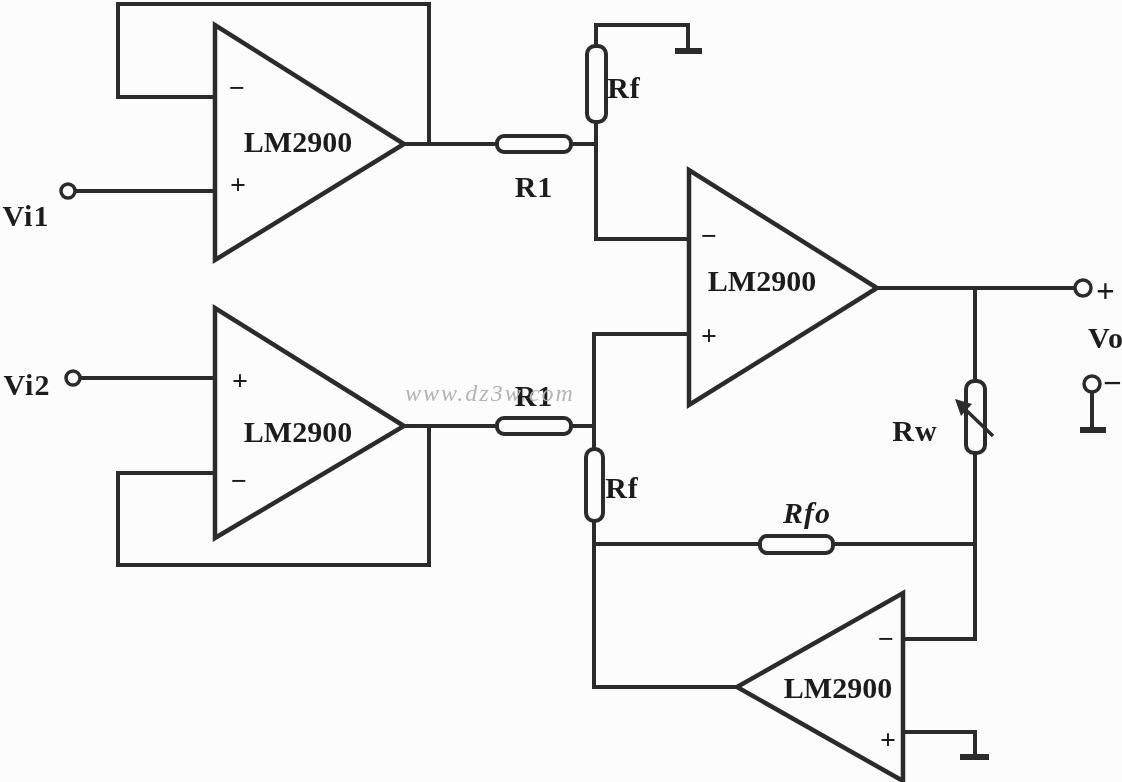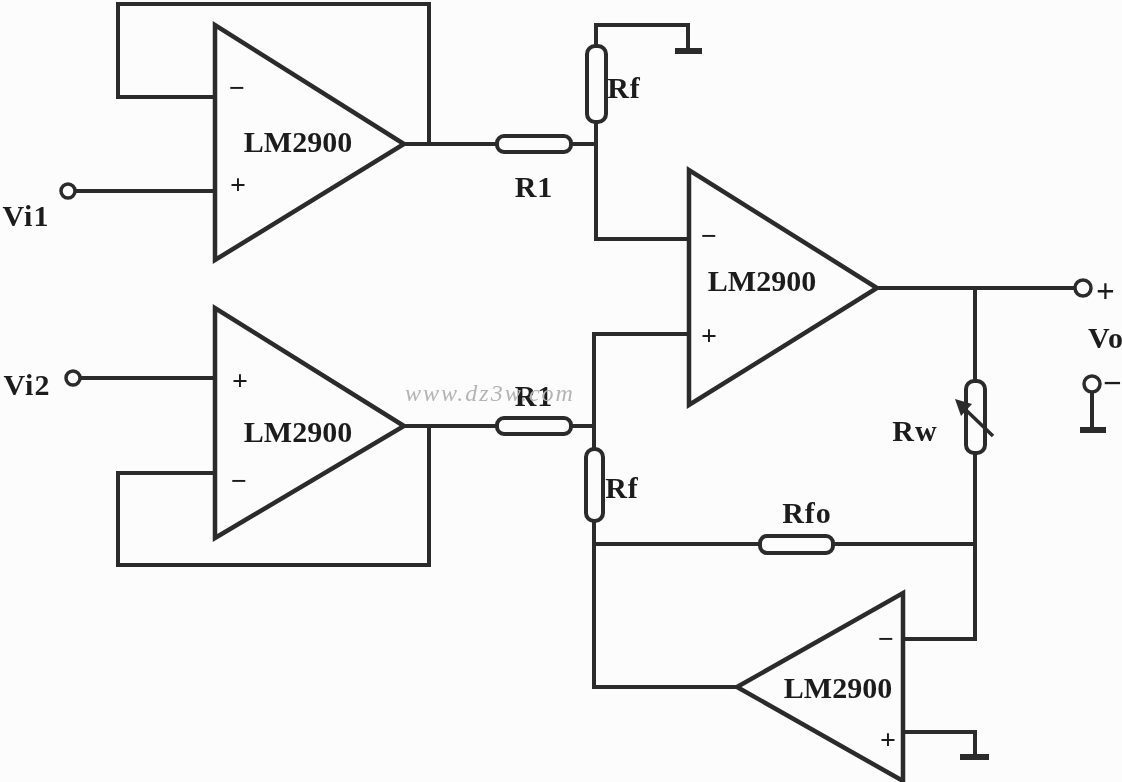--- a/index.html
+++ b/index.html
@@ -124,21 +124,21 @@
   <div class="lbl sign" style="left:239px;top:481px;">−</div>
   <div class="lbl sign" style="left:709px;top:236px;">−</div>
   <div class="lbl sign" style="left:709px;top:336px;">+</div>
   <div class="lbl sign" style="left:886px;top:639px;">−</div>
   <div class="lbl sign" style="left:888px;top:740px;">+</div>
 
   <div class="lbl" style="left:534px;top:187px;">R1</div>
   <div class="lbl" style="left:534px;top:396px;">R1</div>
   <div class="lbl" style="left:624px;top:88px;">Rf</div>
   <div class="lbl" style="left:622px;top:488px;">Rf</div>
-  <div class="lbl" style="left:807px;top:513px;">Rfo</div>
+  <div class="lbl" style="left:807px;top:513px;font-style:italic;">Rfo</div>
   <div class="lbl" style="left:915px;top:431px;text-align:center;">Rw</div>
 
   <div class="lbl term-sign" style="left:1106px;top:291px;">+</div>
   <div class="lbl big" style="left:1106px;top:338px;">Vo</div>
   <div class="lbl term-sign" style="left:1113px;top:383px;">−</div>
 
   <div class="watermark" style="left:490px;top:393px;">www.dz3w.com</div>
 
 </div>
 

